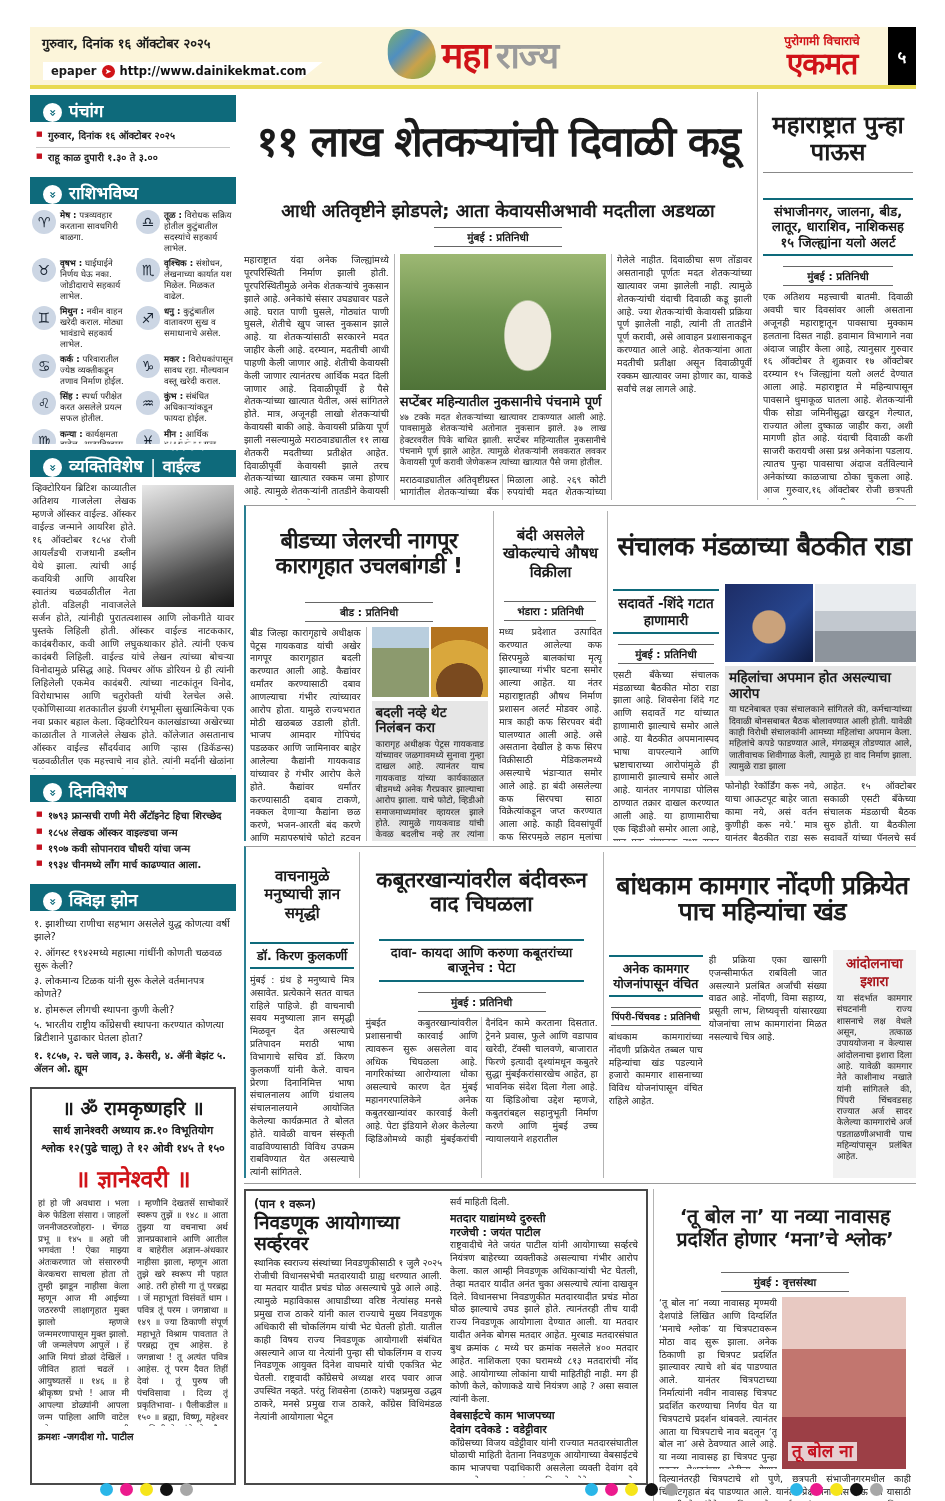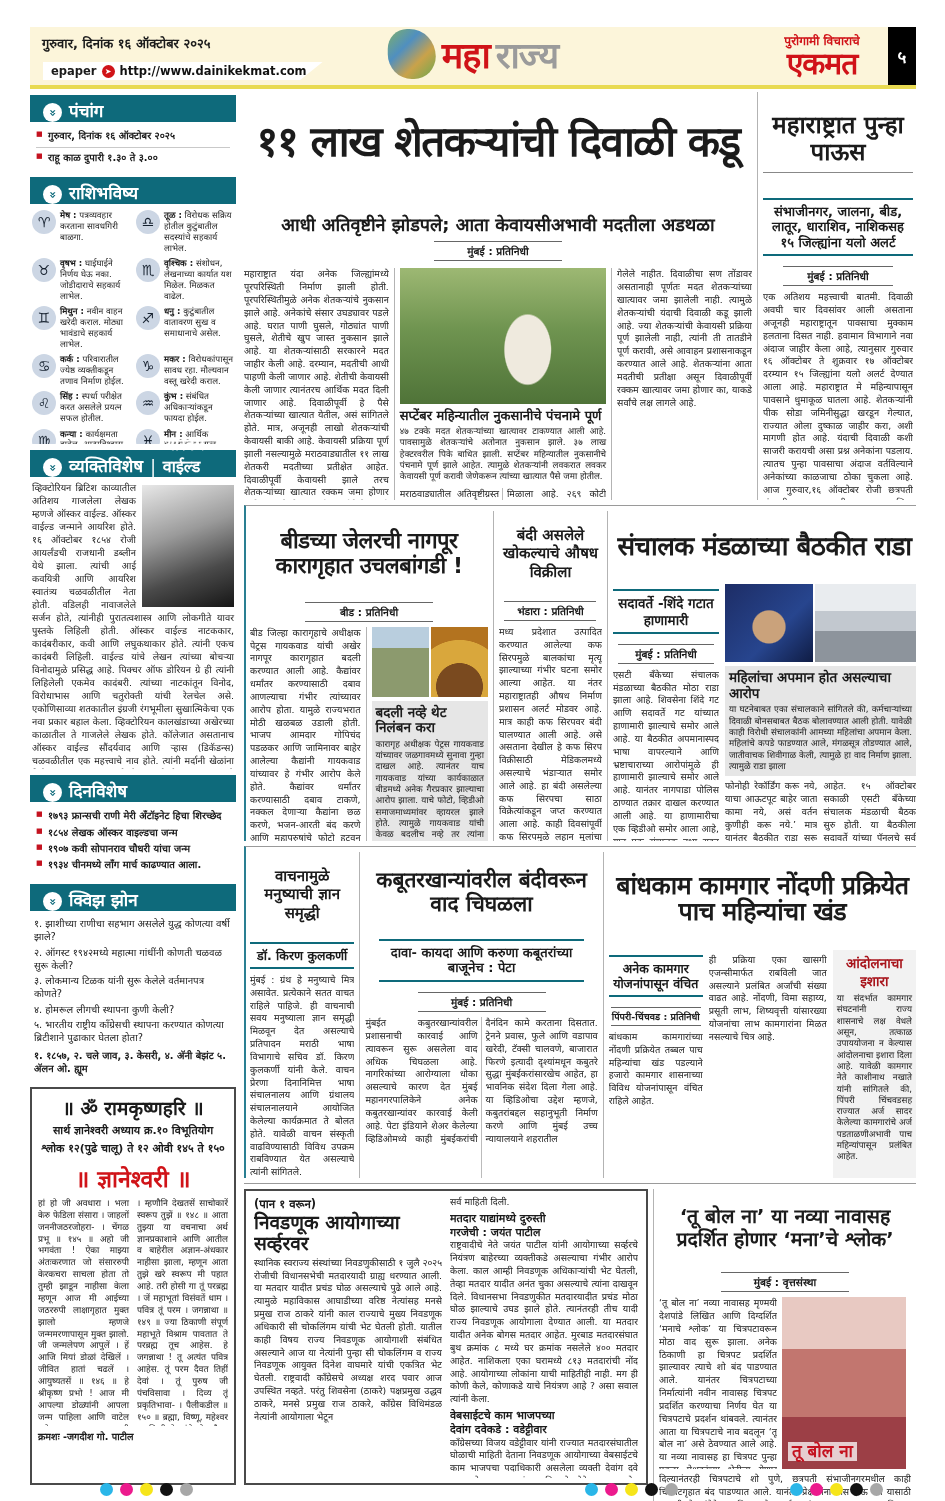--- a/index.html
+++ b/index.html
@@ -64,21 +64,21 @@
   .vd{width:1px;background:#b3b3b3;margin:0 5px;flex:0 0 auto;}
   .bt{font-size:9.3px;line-height:1.38;text-align:justify;overflow:hidden;}
   .byl{width:128px;margin:5px auto;text-align:center;font-weight:800;font-size:10.5px;
        border-top:1.5px solid #666;border-bottom:1.5px solid #666;padding:2px 0;flex:0 0 auto;}
   .deckrule{font-weight:800;text-align:center;border-top:2px solid #0e6a7b;border-bottom:2px solid #0e6a7b;
             padding:4px 2px;margin:5px 0;line-height:1.2;}
   
   .r1{height:408px;}
   .lead{width:508px;display:flex;flex-direction:column;}
   .lead-hl{font-size:42px;font-weight:900;text-align:center;line-height:1.05;letter-spacing:-1.5px;}
-  .lead-deck{font-size:18px;font-weight:800;text-align:center;margin-top:20px;}
+  .lead-deck{font-size:18px;font-weight:800;text-align:center;margin-top:6px;}
   .leadcols{display:flex;flex:1;overflow:hidden;margin-top:2px;}
   .lc1{width:146px;}
   .lmid{width:208px;display:flex;flex-direction:column;}
   .lc3{width:136px;}
   .photo-farmer{height:136px;flex:0 0 auto;
      background:radial-gradient(ellipse 60px 90px at 62% 60%,#efeade 0 38%,transparent 40%),
                 linear-gradient(180deg,#9db873 0%,#6f9450 45%,#4f7338 100%);}
   .capT{font-size:13px;font-weight:800;margin:4px 0 2px;line-height:1.2;}
   .cap{font-size:8.7px;line-height:1.3;text-align:justify;}
   .mini{columns:2;column-gap:8px;column-rule:1px solid #bbb;margin-top:5px;flex:1;}

